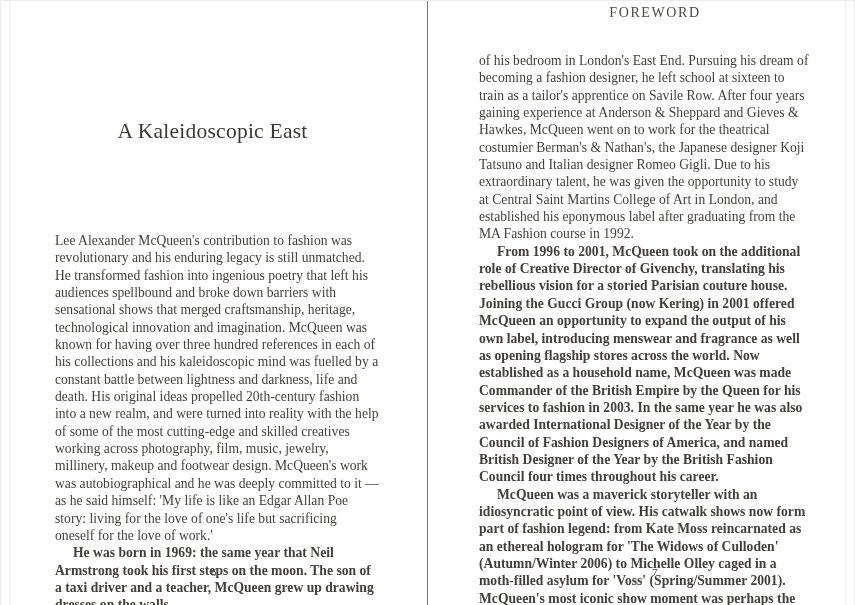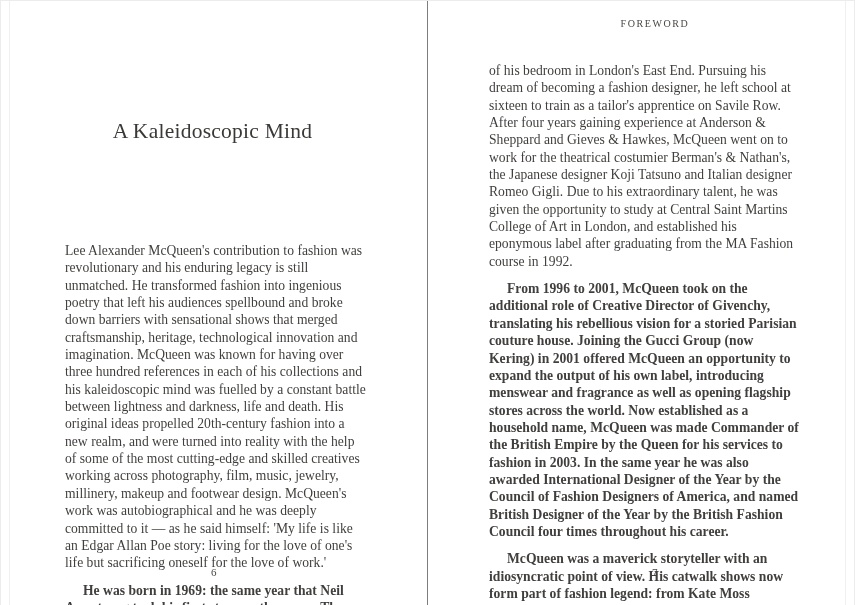--- a/index.html
+++ b/index.html
@@ -50,25 +50,25 @@
     position: absolute;
     top: 0;
     height: 605px;
     box-sizing: border-box;
   }
   .page-left  { left: 0px;   width: 426px; }
   .page-right { left: 427px; width: 428px; }
 
   .running-head {
     position: absolute;
-    top: 17px;
+    top: 4px;
     left: 0;
     right: 0;
     text-align: center;
-    font-size: 10px;
+    font-size: 14px;
     letter-spacing: 1.6px;
     color: #4a4846;
     text-transform: uppercase;
   }
   .page-right .running-head { padding-left: 26px; }
 
   .chapter-title {
     position: absolute;
     top: 118px;
     left: 0;
@@ -94,21 +94,21 @@
     top: 231px;
     width: 324px;
   }
   .page-right .textblock {
     left: 51px;
     top: 51px;
     width: 332px;
   }
 
   .textblock p {
-    margin: 10px;
+    margin: 0;
     text-indent: 0;
   }
   .textblock p.indent {
     text-indent: 18px;
     font-weight: bold;
   }
 
   .folio {
     position: absolute;
     bottom: 28px;
@@ -124,21 +124,21 @@
 </head>
 <body>
 
 <div class="spread">
 
   <div class="page-edge-left"></div>
   <div class="page-edge-right"></div>
 
   <div class="page page-left">
 
-    <h1 class="chapter-title">A Kaleidoscopic Mind</h1>
+    <h1 class="chapter-title">A Kaleidoscopic East</h1>
 
     <div class="textblock">
       <p>Lee Alexander McQueen's contribution to fashion was revolutionary and his enduring legacy is still unmatched. He transformed fashion into ingenious poetry that left his audiences spellbound and broke down barriers with sensational shows that merged craftsmanship, heritage, technological innovation and imagination. McQueen was known for having over three hundred references in each of his collections and his kaleidoscopic mind was fuelled by a constant battle between lightness and darkness, life and death. His original ideas propelled 20th-century fashion into a new realm, and were turned into reality with the help of some of the most cutting-edge and skilled creatives working across photography, film, music, jewelry, millinery, makeup and footwear design. McQueen's work was autobiographical and he was deeply committed to it — as he said himself: 'My life is like an Edgar Allan Poe story: living for the love of one's life but sacrificing oneself for the love of work.'</p>
       <p class="indent">He was born in 1969: the same year that Neil Armstrong took his first steps on the moon. The son of a taxi driver and a teacher, McQueen grew up drawing dresses on the walls</p>
     </div>
 
     <div class="folio">6</div>
   </div>
 
   <div class="gutter-line"></div>

